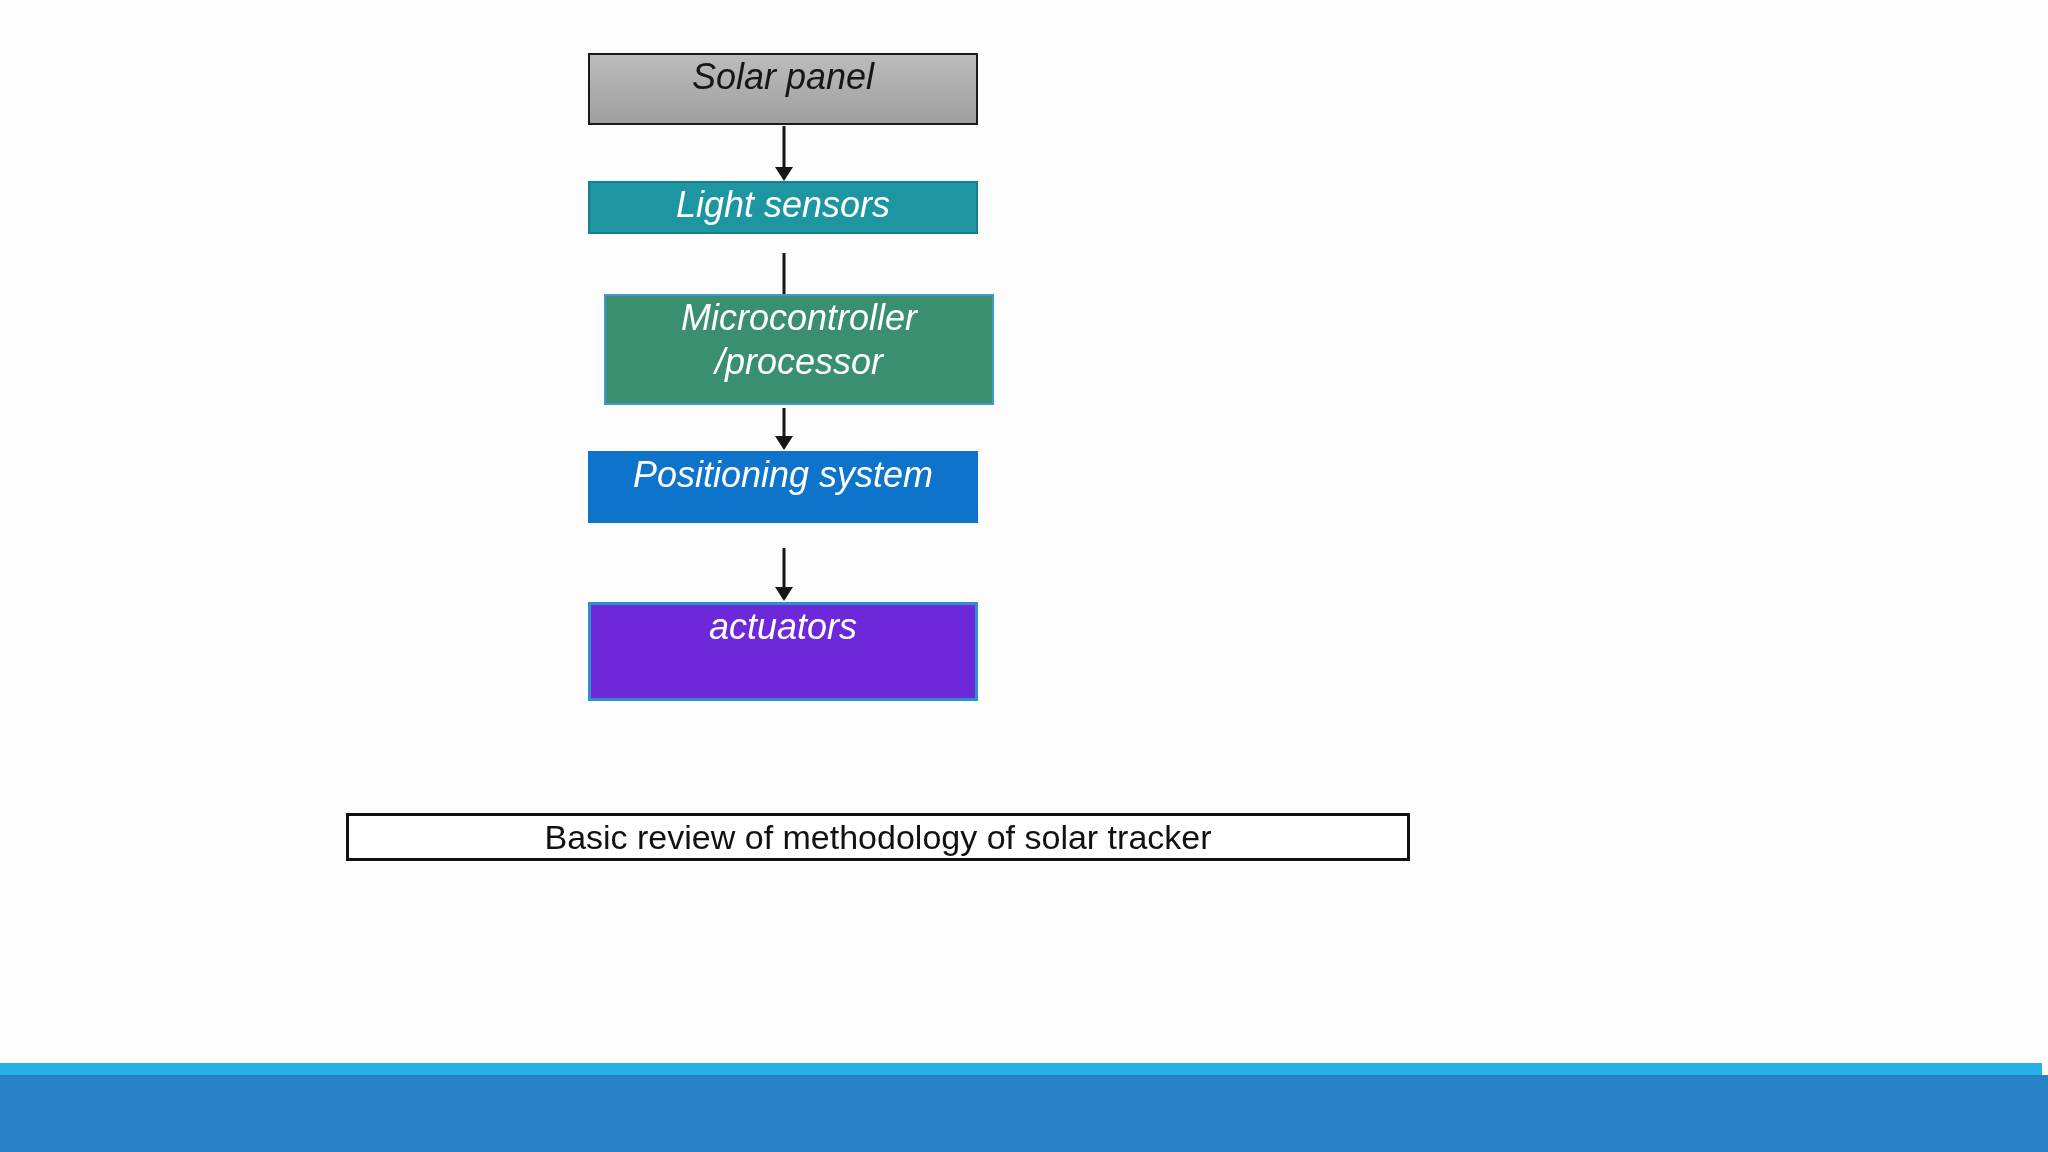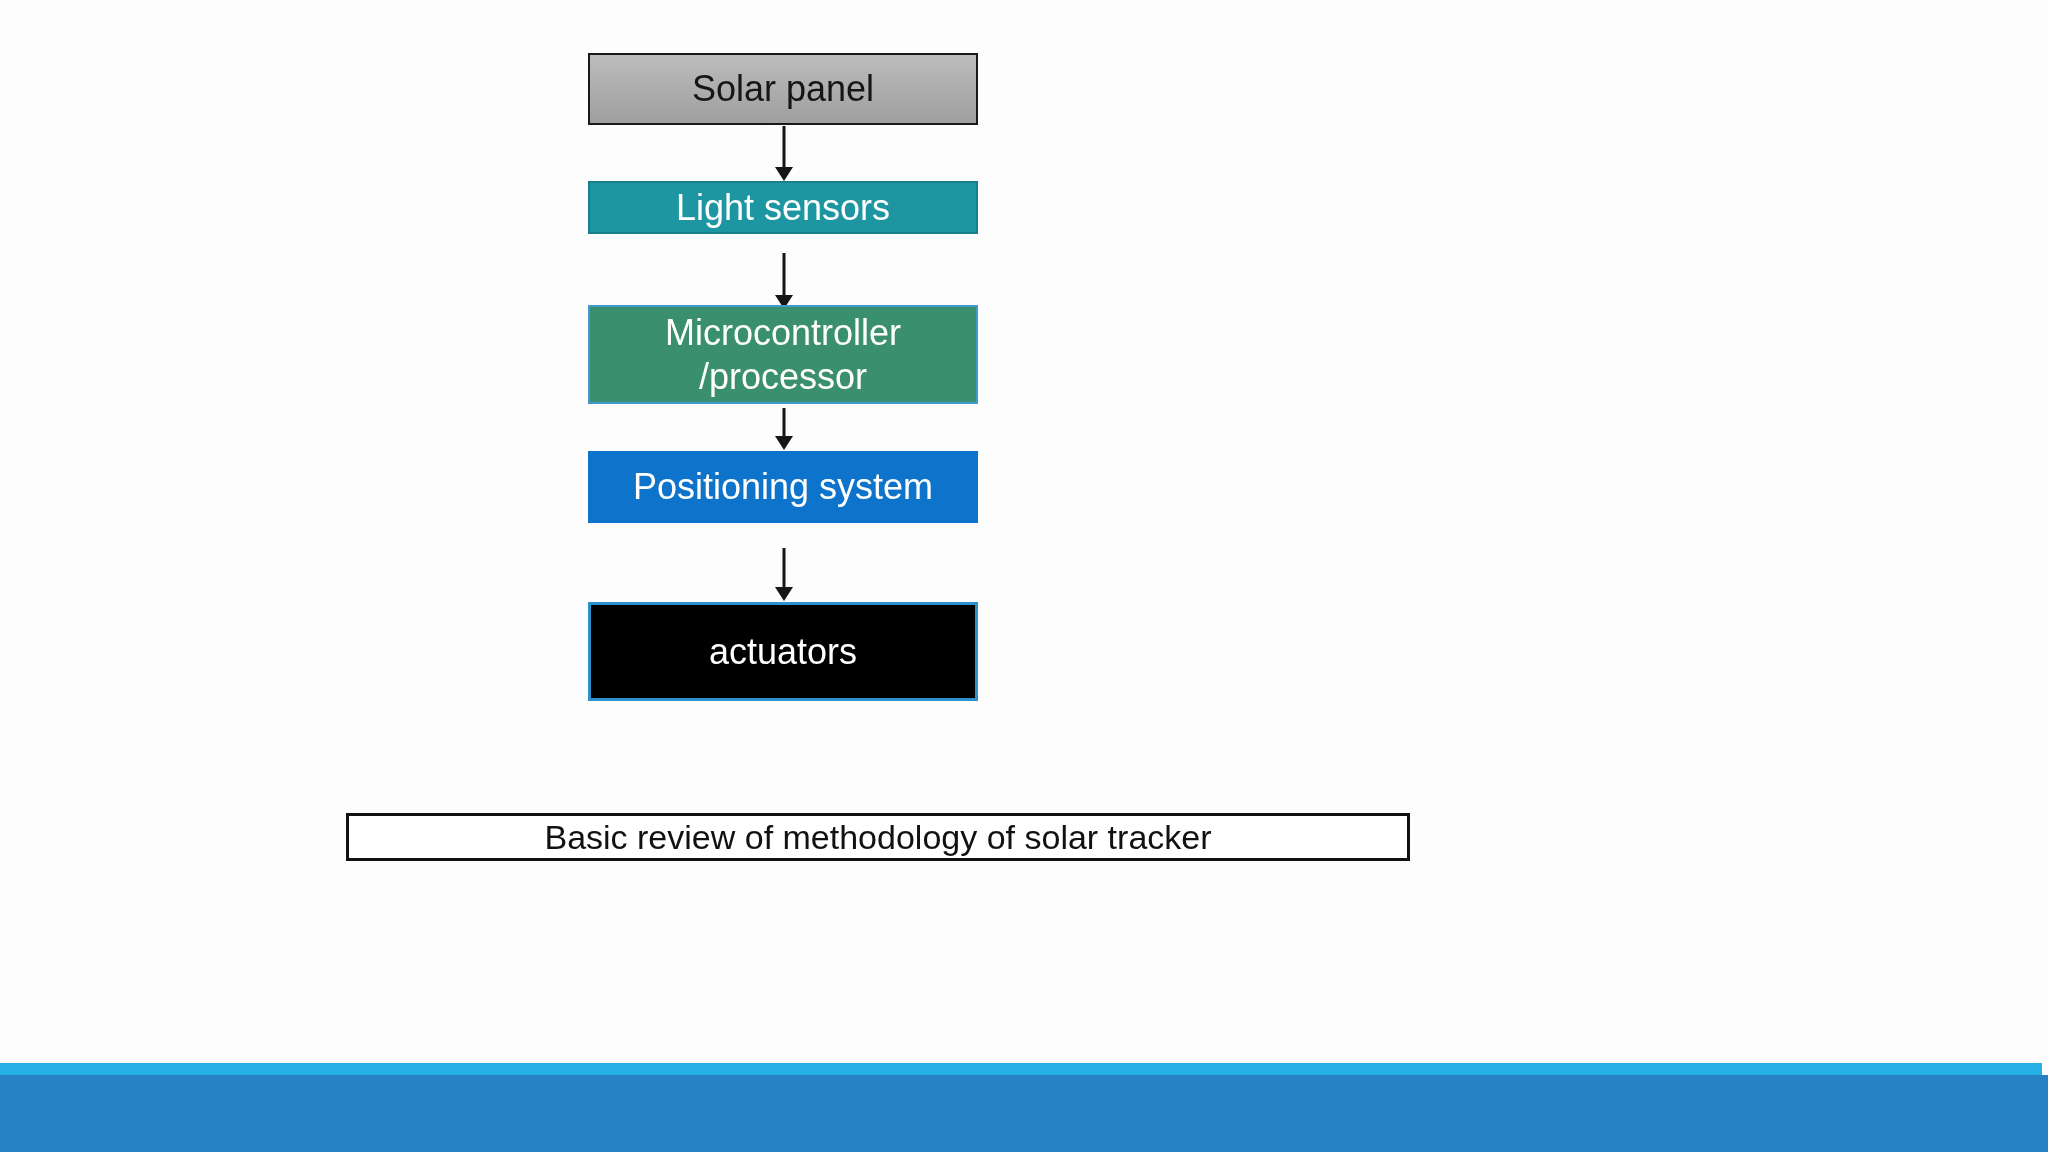--- a/index.html
+++ b/index.html
@@ -17,29 +17,29 @@
     background: #fdfdfd;
   }
   .flow-box {
     position: absolute;
     left: 588px;
     width: 390px;
     box-sizing: border-box;
     display: flex;
     flex-direction: column;
     align-items: center;
-    justify-content: center;
     text-align: center;
     font-size: 36px;
     line-height: 1.22;
     border: 2px solid transparent;
+    font-style: italic;
   }
   .box-solar       { top: 53px;  height: 72px; }
   .box-light       { top: 181px; height: 53px; }
-  .box-micro       { top: 305px; height: 99px; }
+  .box-micro       { top: 294px; height: 111px; margin-left: 16px; }
   .box-positioning { top: 451px; height: 72px; }
   .box-actuators   { top: 602px; height: 99px; border-width: 3px; }
   .arrow {
     position: absolute;
     left: 773px;
     width: 22px;
     overflow: visible;
   }
   .caption-box {
     position: absolute;
@@ -106,21 +106,21 @@
 
   <div class="flow-box box-positioning" style="background: rgb(14, 116, 203); border-color: rgb(14, 116, 203); color: rgb(255, 255, 255);">
     <span>Positioning system</span>
   </div>
 
   <svg class="arrow" style="top:548px; height:53px;" viewBox="0 0 22 53">
     <line x1="11" y1="0" x2="11" y2="40" stroke-width="3" stroke="#161616"></line>
     <polygon points="2,39 20,39 11,53" fill="#161616"></polygon>
   </svg>
 
-  <div class="flow-box box-actuators" style="background: #000000; border-color: rgb(45, 146, 204); color: rgb(255, 255, 255);">
+  <div class="flow-box box-actuators" style="background: #6d28d9; border-color: rgb(45, 146, 204); color: rgb(255, 255, 255);">
     <span>actuators</span>
   </div>
 
   <div class="caption-box" style="background: rgb(255, 255, 255); border-color: rgb(17, 17, 17); color: rgb(17, 17, 17);">
     <span>Basic review of methodology of solar tracker</span>
   </div>
 
   <div class="footer-band-light" style="background: rgb(37, 177, 229);"></div>
   <div class="footer-band-dark" style="background: rgb(39, 129, 196);"></div>
 

